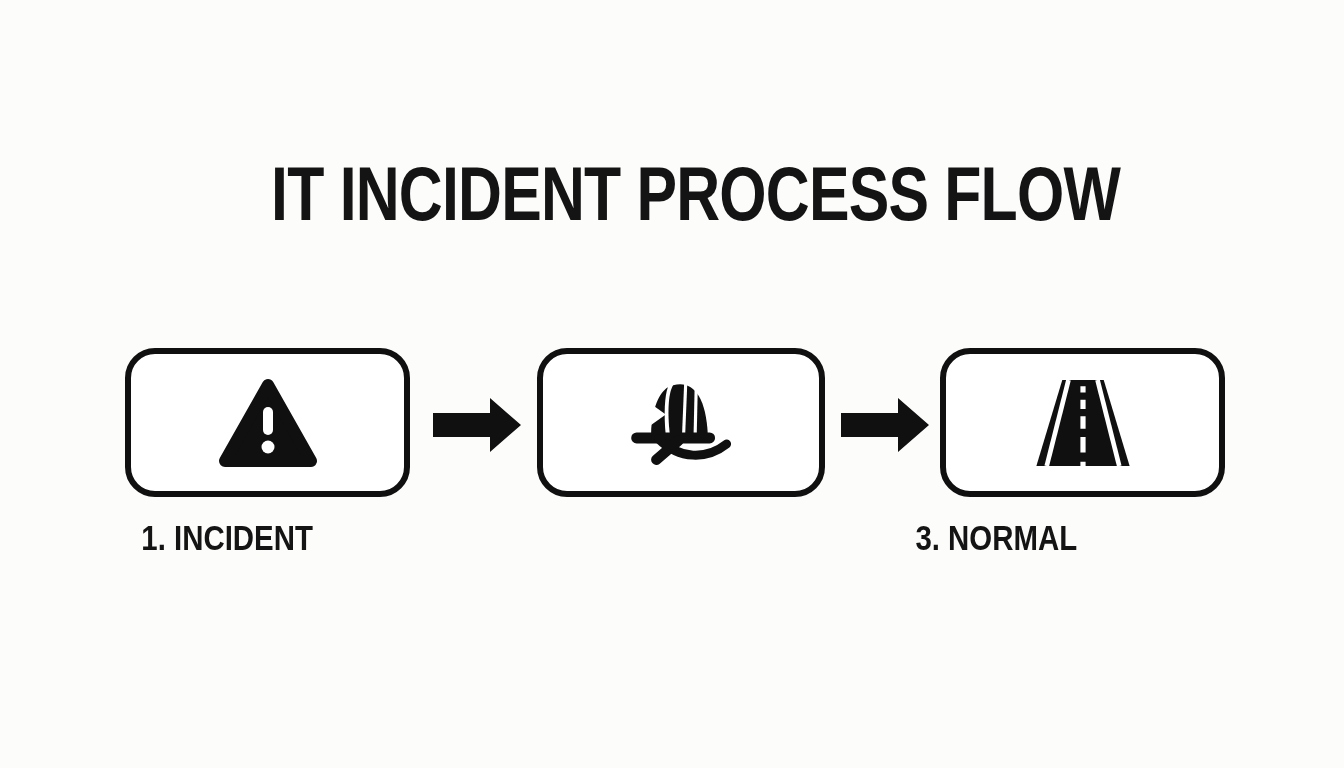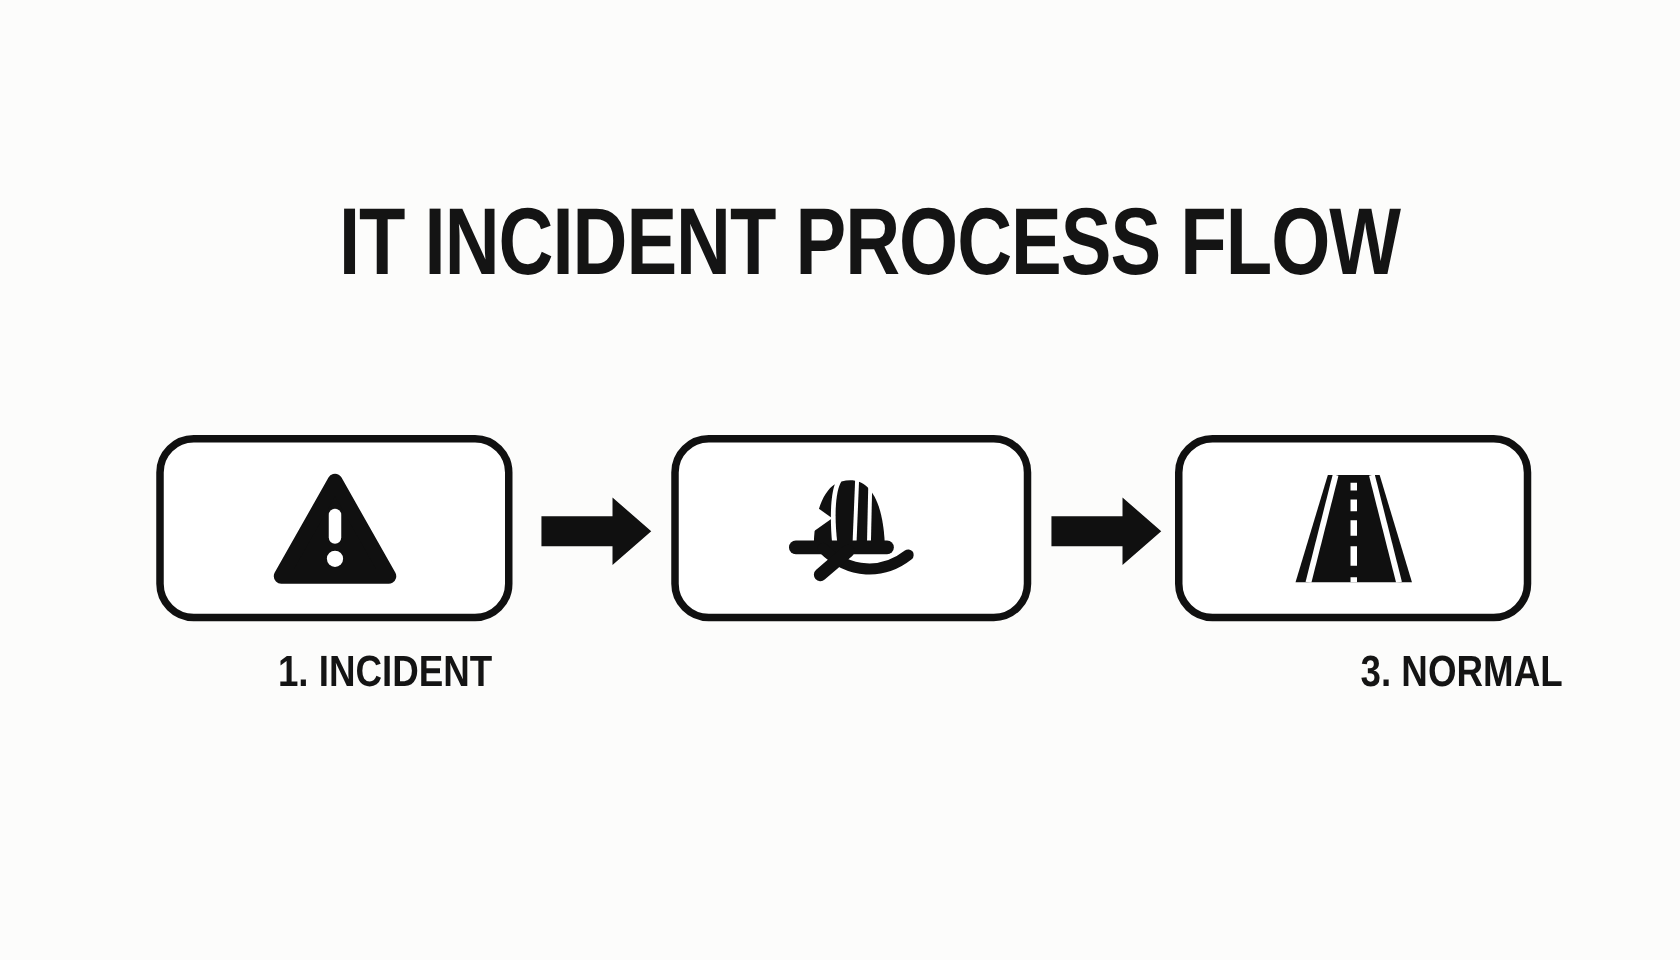--- a/index.html
+++ b/index.html
@@ -54,27 +54,27 @@
     position: absolute;
     top: 396px;
     width: 90px;
     height: 58px;
   }
   .arrow-1 { left: 433px; }
   .arrow-2 { left: 841px; }
   .step-label {
     position: absolute;
     top: 520px;
-    text-align: right;
+    text-align: left;
     line-height: 1;
     white-space: nowrap;
   }
   .label-1 { left: 125px; width: 285px; }
   .label-2 { left: 537px; width: 288px; }
-  .label-3 { left: 980px; width: 285px; }
+  .label-3 { left: 900px; width: 285px; }
   .step-label span {
     display: inline-block;
     font-size: 35px;
     font-weight: 700;
     color: #141414;
     transform: scaleX(0.84);
     transform-origin: center;
   }
   svg { display: block; }
 </style>

